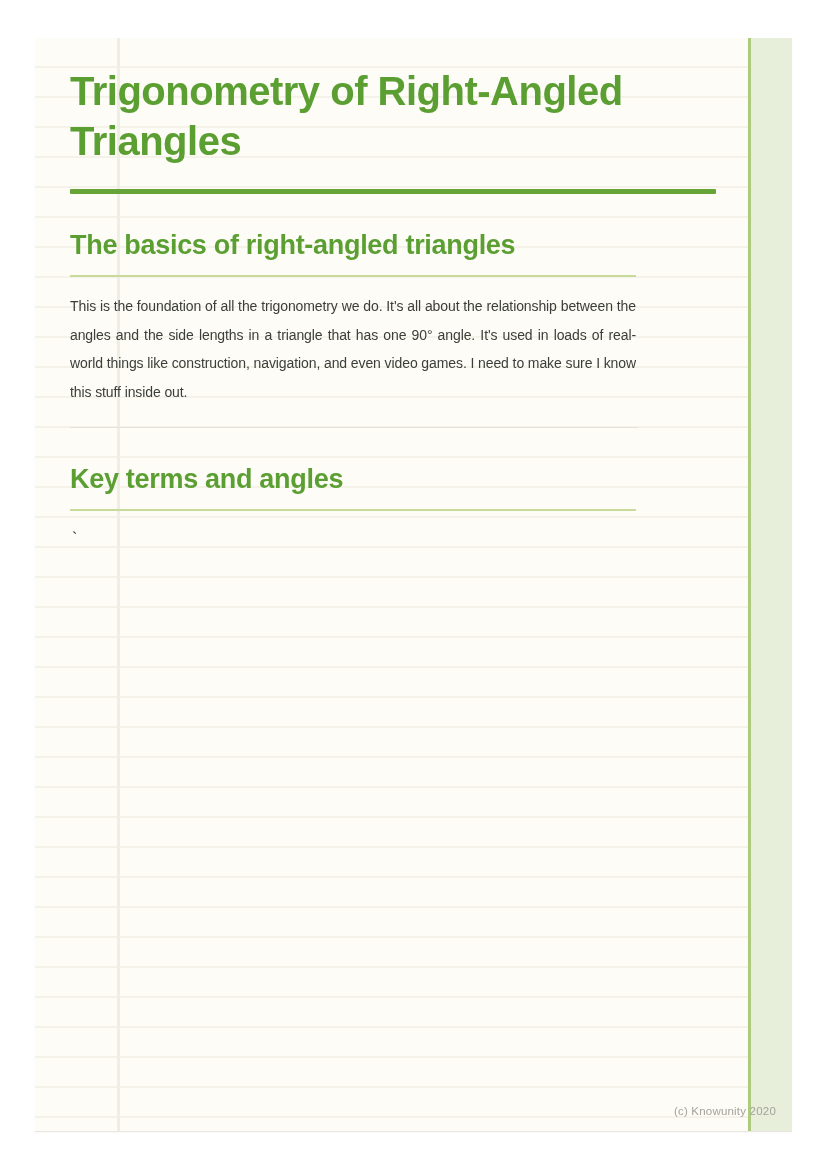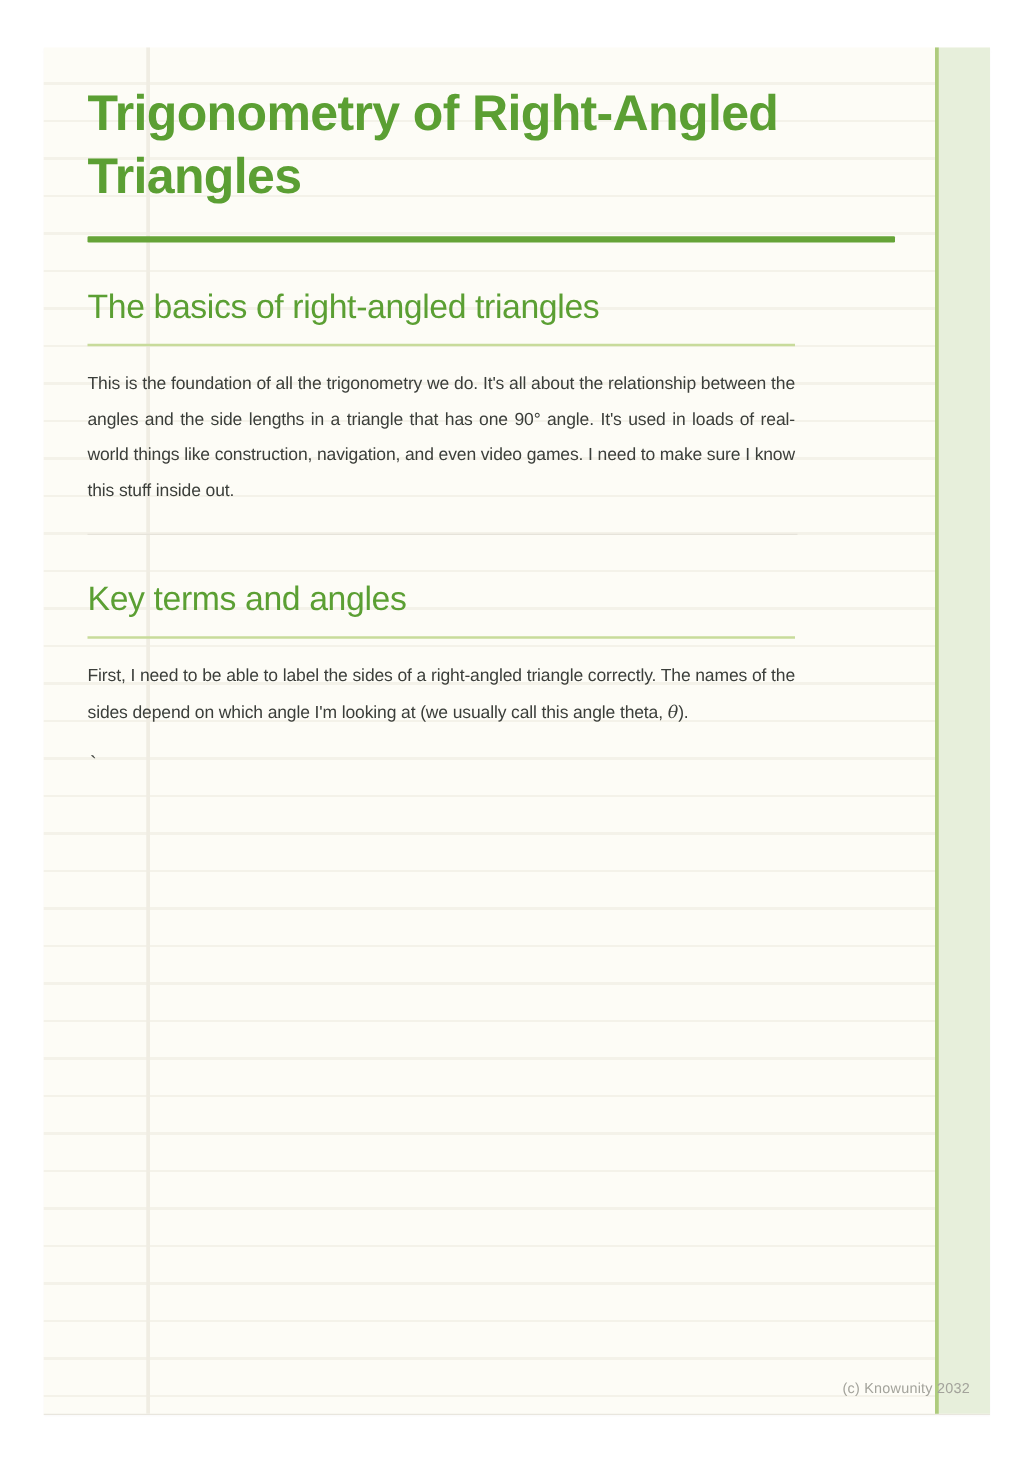--- a/index.html
+++ b/index.html
@@ -85,21 +85,21 @@
   }
 
   .section {
     width: 566px;
   }
 
   h2.section-heading {
     margin: 36px 0 0 0;
     font-size: 27px;
     line-height: 31px;
-    font-weight: 400;
+    font-weight: 700;
     letter-spacing: -0.3px;
     color: #5b9f33;
   }
 
   .heading-underline {
     margin-top: 14px;
     width: 566px;
     height: 2px;
     background: #c8db9b;
   }
@@ -161,21 +161,20 @@
       <div class="section">
         <h2 class="section-heading">The basics of right-angled triangles</h2>
         <div class="heading-underline"></div>
         <p class="body-text">This is the foundation of all the trigonometry we do. It's all about the relationship between the angles and the side lengths in a triangle that has one 90° angle. It's used in loads of real-world things like construction, navigation, and even video games. I need to make sure I know this stuff inside out.</p>
         <div class="section-divider"></div>
       </div>
 
       <div class="section">
         <h2 class="section-heading">Key terms and angles</h2>
         <div class="heading-underline"></div>
-        <p class="body-text"><span>First, I need to be able to label the sides of a right-angled triangle correctly. The names of the sides depend on which angle I'm looking at (we usually call this angle theta, </span><span class="theta">θ</span><span>).</span></p>
         <p class="trailing-mark">`</p>
       </div>
 
     </div>
 
-    <div class="footer-credit">(c) Knowunity 2032</div>
+    <div class="footer-credit">(c) Knowunity 2020</div>
   </div>
 </div>
 
 </body></html>

